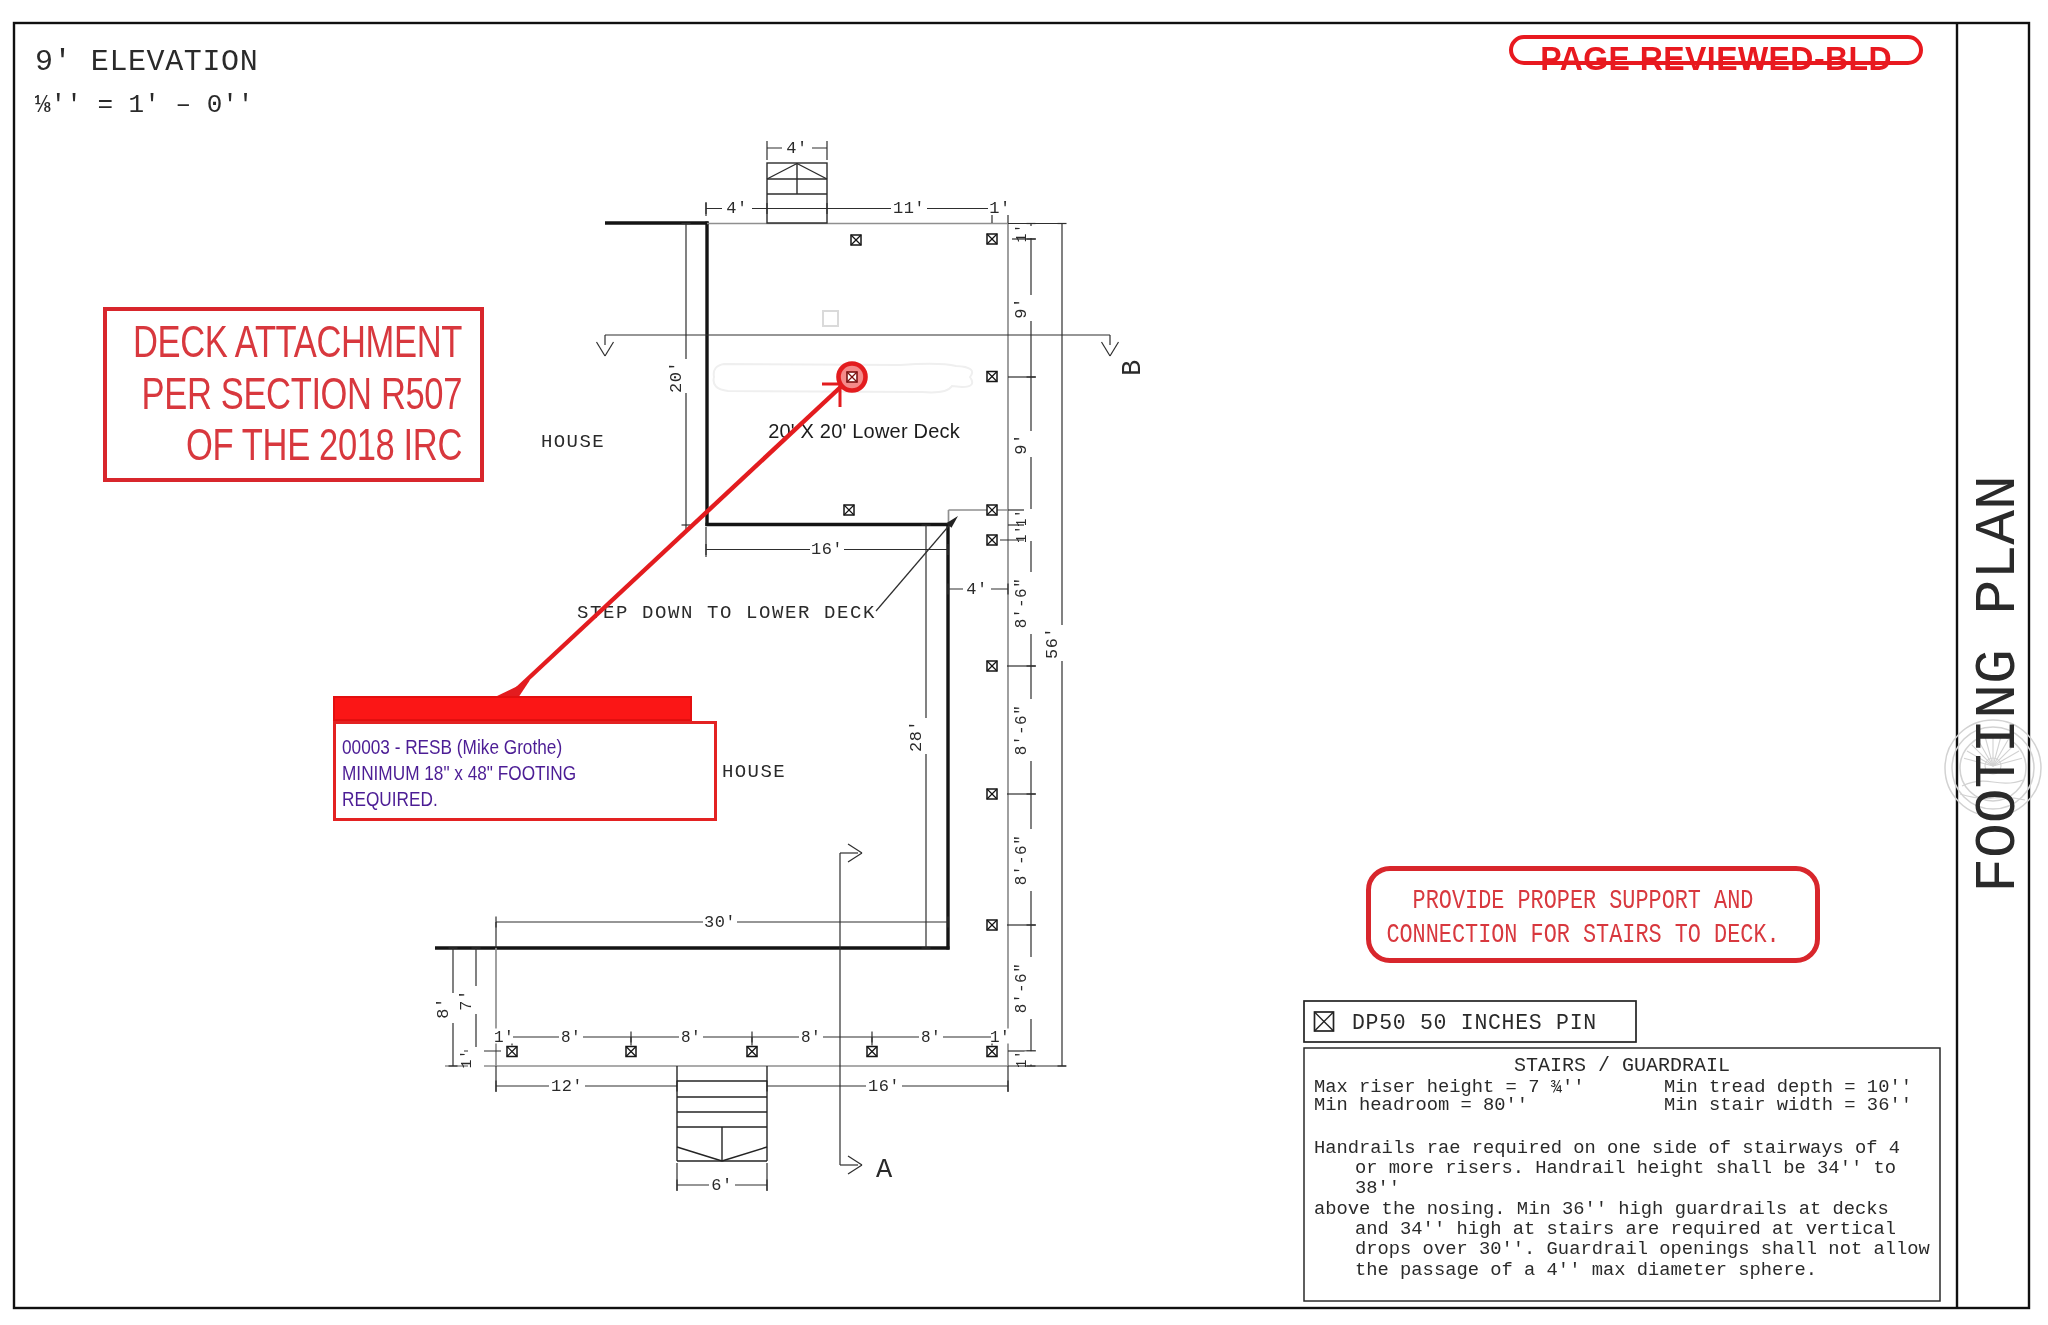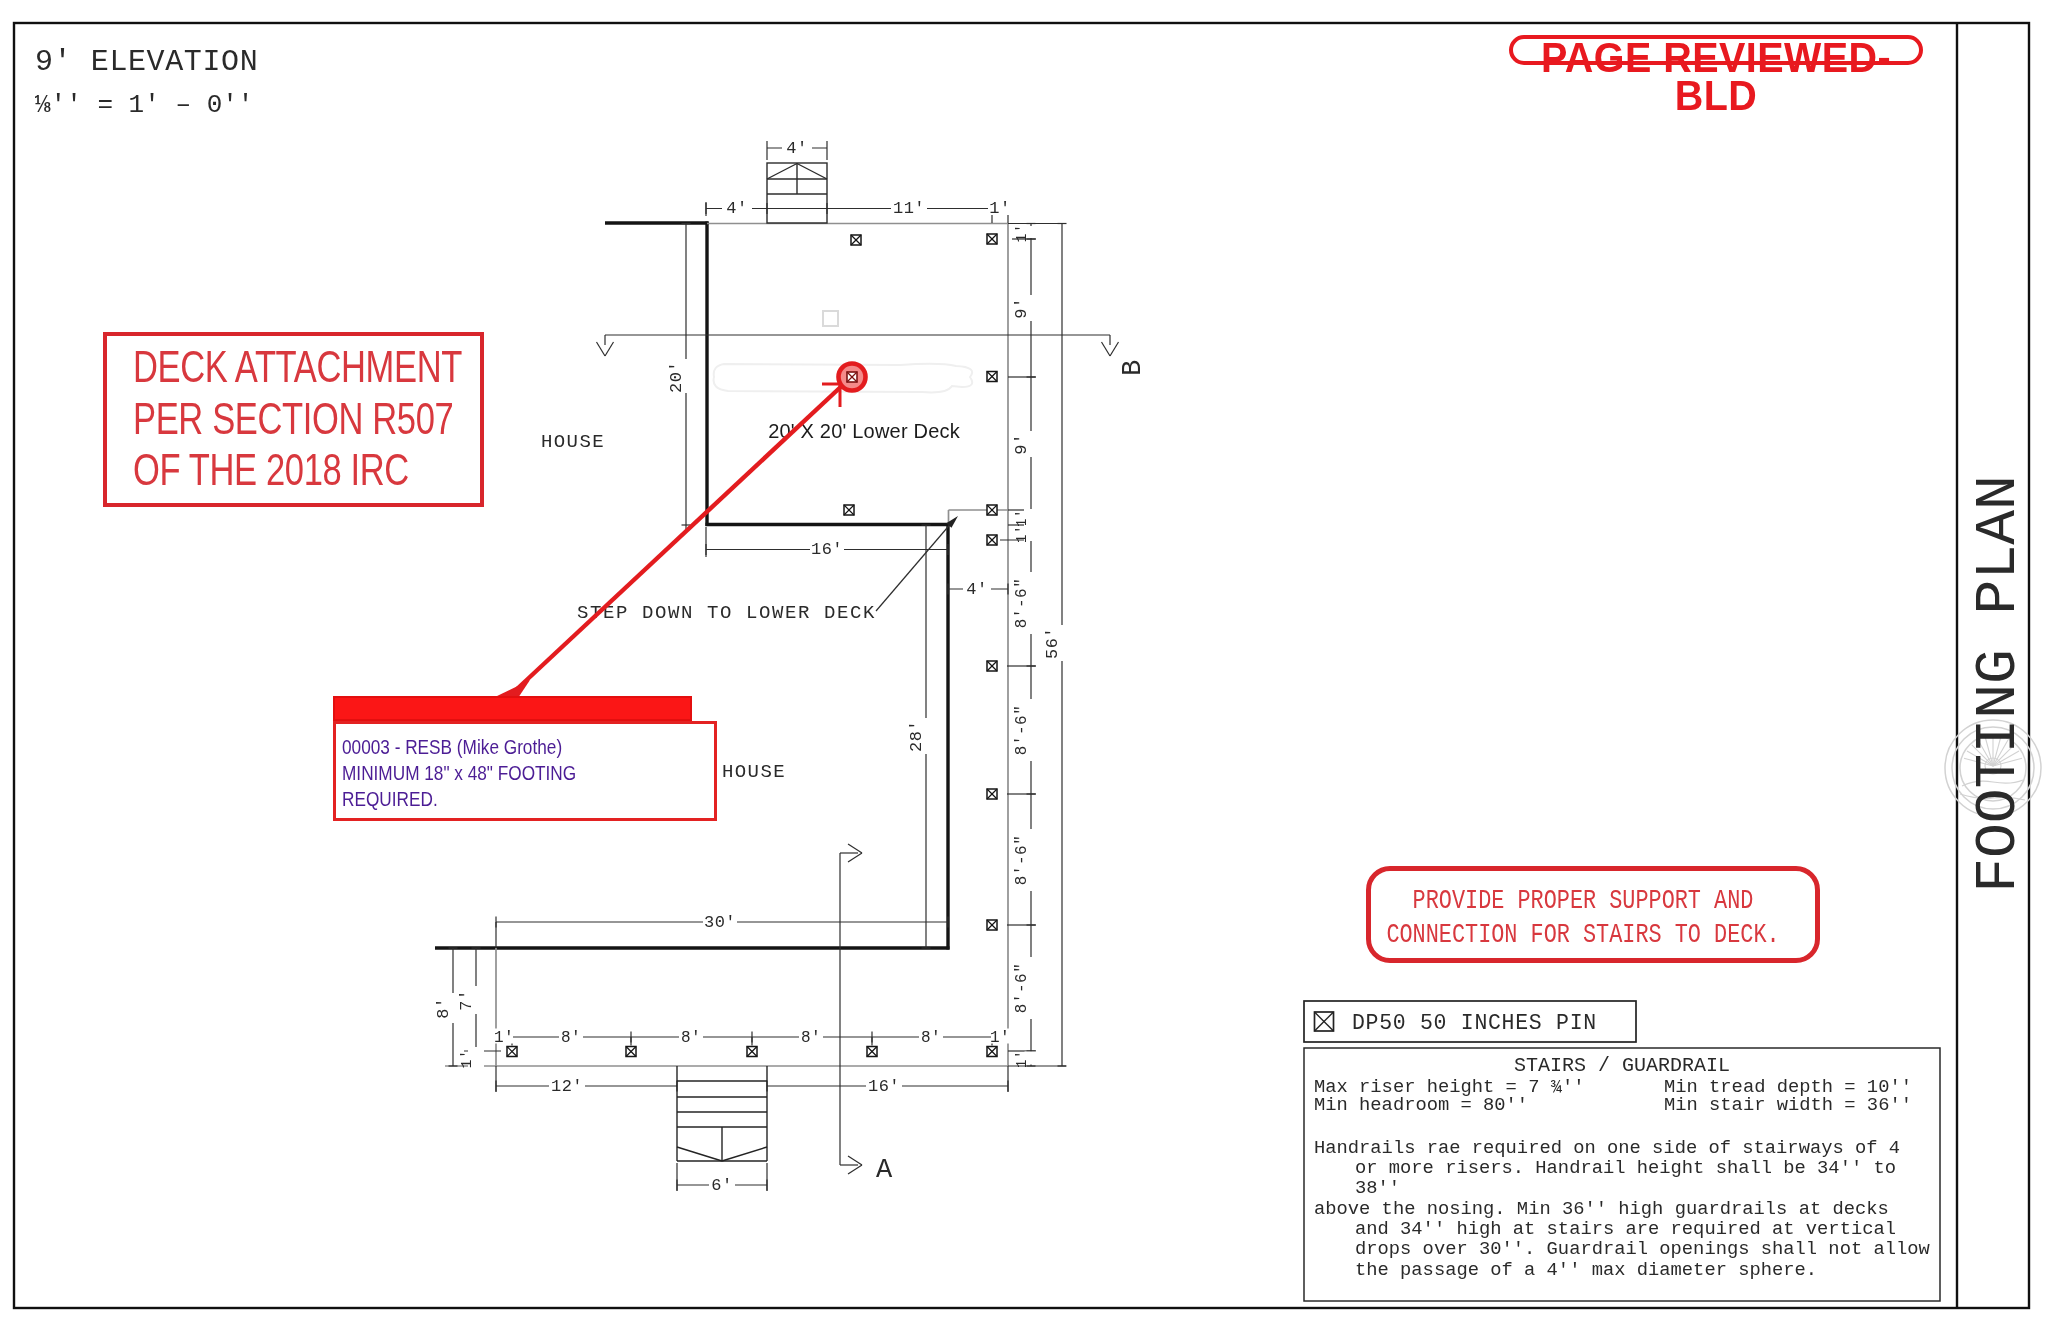--- a/index.html
+++ b/index.html
@@ -438,25 +438,25 @@
         <text x="1314" y="1153" font-size="18.8" letter-spacing="0">Handrails rae required on one side of stairways of 4</text>
         <text x="1355" y="1173" font-size="18.8" letter-spacing="0">or more risers. Handrail height shall be 34′′ to</text>
         <text x="1355" y="1193" font-size="18.8" letter-spacing="0">38′′</text>
         <text x="1314" y="1214" font-size="18.8" letter-spacing="0">above the nosing. Min 36′′ high guardrails at decks</text>
         <text x="1355" y="1234" font-size="18.8" letter-spacing="0">and 34′′ high at stairs are required at vertical</text>
         <text x="1355" y="1254" font-size="18.8" letter-spacing="0">drops over 30′′. Guardrail openings shall not allow</text>
         <text x="1355" y="1275" font-size="18.8" letter-spacing="0">the passage of a 4′′ max diameter sphere.</text>
       </g>
     </svg></div>
 
-<div class="abs redbox" style="left:1509px;top:35px;width:414px;height:30px;border:4.6px solid #e8191f;border-radius:26px;color:#e8191f;font-weight:bold;font-size:42px;line-height:38px;text-align:center;letter-spacing:0.5px;transform:scaleX(1);">
+<div class="abs redbox" style="left:1509px;top:35px;width:414px;height:30px;border:4.6px solid #e8191f;border-radius:26px;color:#e8191f;font-weight:bold;font-size:34px;line-height:38px;text-align:center;letter-spacing:0.5px;transform:scaleX(1);">
   <span style="display:inline-block;transform:scaleX(0.94);transform-origin:center">PAGE REVIEWED-BLD</span>
 </div>
 
-<div class="abs redbox" style="left:103px;top:332px;width:381px;height:175px;border:4.6px solid #d8262c;">
+<div class="abs redbox" style="left:103px;top:307px;width:381px;height:175px;border:4.6px solid #d8262c;text-align:right;">
   <div style="position:absolute;left:26px;top:5px;font-size:45px;line-height:51.5px;white-space:nowrap;transform:scaleX(0.768);transform-origin:left top;letter-spacing:-0.5px">
     DECK ATTACHMENT<br>PER SECTION R507<br>OF THE 2018 IRC
   </div>
 </div>
 
 <div class="abs" style="left:333px;top:696px;width:359px;height:25px;background:#fb1616;border:2px solid #e30f0f;box-sizing:border-box"></div>
 
 <div class="abs redbox" style="left:333px;top:721px;width:384px;height:100px;border:3.6px solid #e32222;color:#4c1d95;">
   <div style="position:absolute;left:6px;top:10px;font-size:21px;line-height:26px;white-space:nowrap;transform:scaleX(0.82);transform-origin:left top">
     00003 - RESB (Mike Grothe)<br>MINIMUM 18" x 48" FOOTING<br>REQUIRED.

